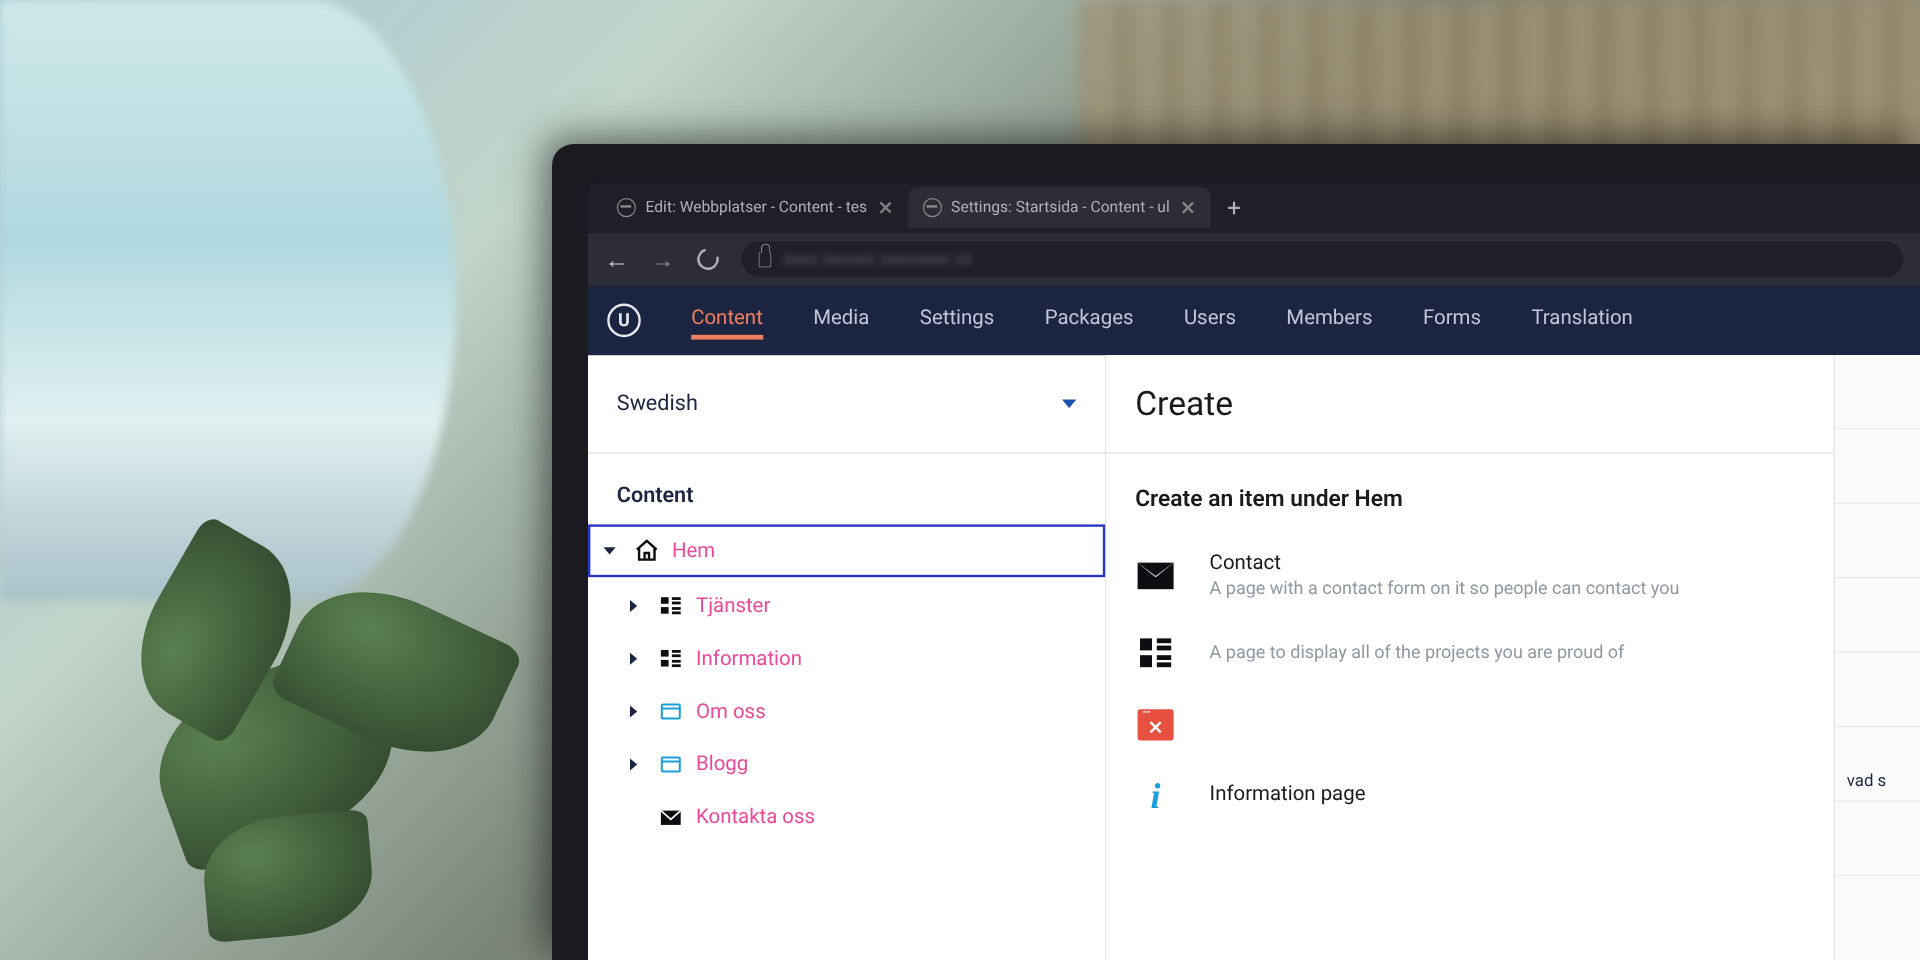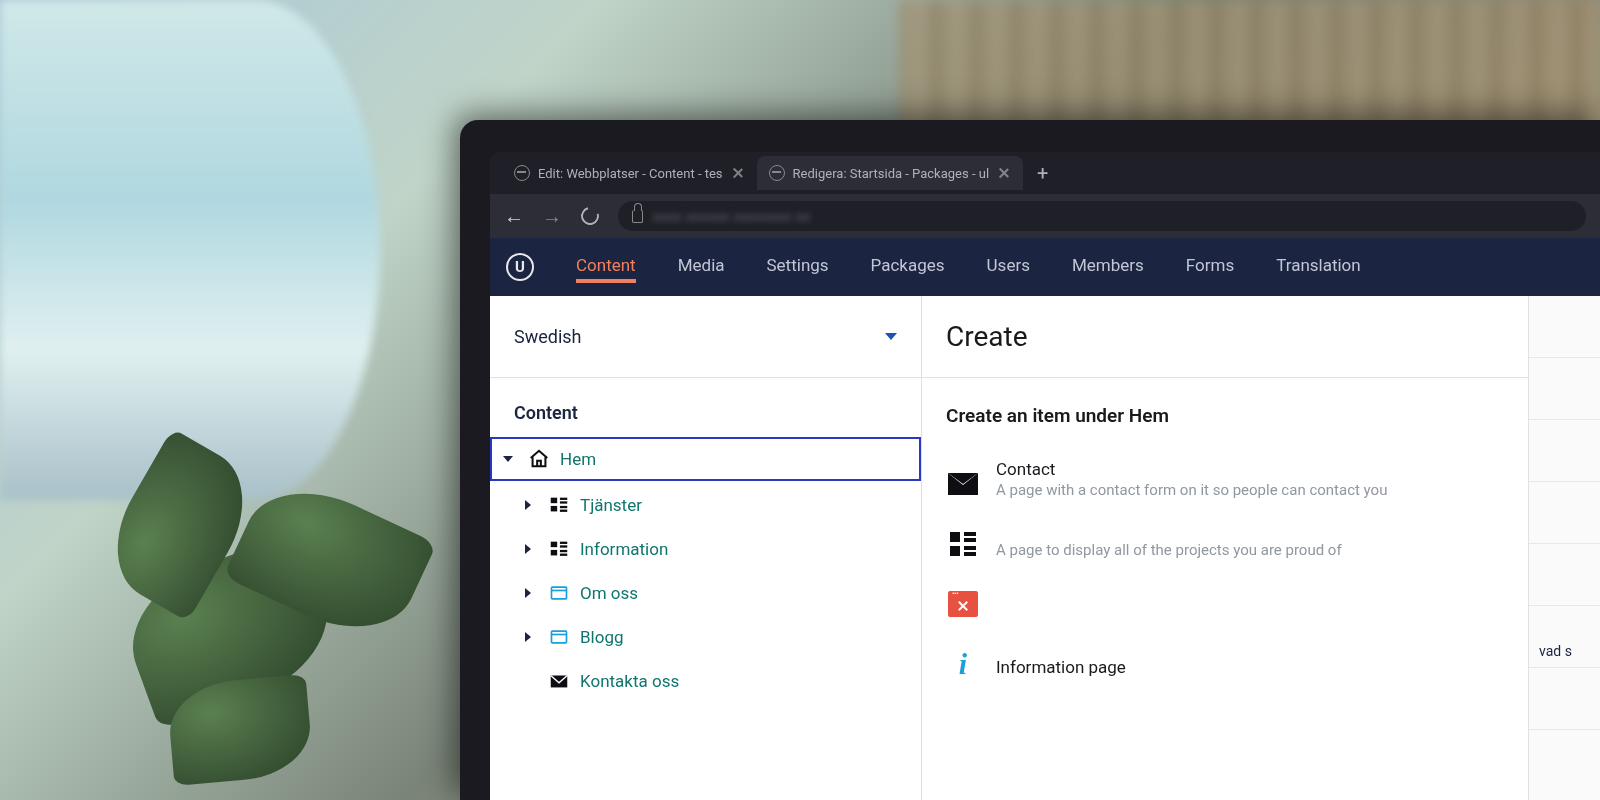--- a/index.html
+++ b/index.html
@@ -50,40 +50,40 @@
 
 
 .app-body { position: absolute; top: 144px; left: 0; right: 0; bottom: 0; background: #fff; display: flex; }
 .left-panel { width: 432px; border-right: 1px solid #e0e0e6; display: flex; flex-direction: column; }
 .lang-select { height: 82px; border-bottom: 1px solid #e0e0e6; display: flex; align-items: center; justify-content: space-between; padding: 0 24px; }
 .lang-label { color: #1b2440; font-size: 18px; }
 .caret-down { width: 0; height: 0; border-left: 6px solid transparent; border-right: 6px solid transparent; border-top: 7px solid #2050b0; }
 .panel-heading { padding: 24px 24px 14px; color: #1b2440; font-size: 18px; font-weight: 600; }
 
 .tree { padding: 0 0 8px 0; }
-.tree-row { display: flex; align-items: center; height: 44px; gap: 10px; color: #0f766e; font-size: 17px; padding-right: 12px; }
+.tree-row { display: flex; align-items: center; height: 44px; gap: 10px; color: #ec4899; font-size: 17px; padding-right: 12px; }
 .tree-row.selected { border: 2px solid #2838c0; margin: 0 0 2px 0; }
 .tree-toggle { width: 20px; display: flex; justify-content: center; }
 .toggle-open { width: 0; height: 0; border-left: 5px solid transparent; border-right: 5px solid transparent; border-top: 6px solid #1b2440; }
 .toggle-closed { width: 0; height: 0; border-top: 5px solid transparent; border-bottom: 5px solid transparent; border-left: 6px solid #1b2440; }
 .tree-icon { width: 22px; height: 22px; display: flex; align-items: center; justify-content: center; }
 .indent-0 { padding-left: 6px; }
 .indent-1 { padding-left: 28px; }
 
 
 .ic-home svg, .ic-grid svg, .ic-page svg, .ic-mail svg { width: 20px; height: 20px; }
 .ic-page rect { fill: none; stroke: #1a9fd8; stroke-width: 2; }
 .ic-page line { stroke: #1a9fd8; stroke-width: 2; }
 
 
 .main-panel { flex: 1; padding: 0; background: #fff; }
 .main-title { height: 82px; border-bottom: 1px solid #e0e0e6; display: flex; align-items: center; padding: 0 24px; color: #1a1a1e; font-size: 28px; font-weight: 400; }
 .sub-heading { padding: 26px 24px 18px; color: #1a1a1e; font-size: 19px; font-weight: 600; }
 .create-list { padding: 0 24px; }
-.create-item { display: flex; align-items: flex-end; gap: 16px; padding: 14px 0; }
+.create-item { display: flex; align-items: center; gap: 28px; padding: 14px 0; }
 .ci-icon { width: 34px; height: 30px; display: flex; align-items: center; justify-content: center; flex-shrink: 0; margin-top: 2px; }
 .ci-text { flex: 1; }
 .ci-title { color: #1a1a1e; font-size: 17px; margin-bottom: 2px; }
 .ci-desc { color: #9097a0; font-size: 15px; }
 
 
 .right-sliver { position: absolute; left: 1038px; top: 0; bottom: 0; width: 200px; background: #fafafb; border-left: 1px solid #e0e0e6; }
 .sliver-cell { height: 62px; border-bottom: 1px solid #e8e8ec; padding: 8px 10px; color: #1b2440; font-size: 14px; display: flex; align-items: flex-end; }
 
 
@@ -125,21 +125,21 @@
   <div class="screen">
 
     <div class="browser-tabs">
       <div class="tab">
         <span class="tab-favicon"></span>
         <span>Edit: Webbplatser - Content - tes</span>
         <span class="tab-close"></span>
       </div>
       <div class="tab active">
         <span class="tab-favicon"></span>
-        <span>Redigera: Startsida - Packages - ul</span>
+        <span>Settings: Startsida - Content - ul</span>
         <span class="tab-close"></span>
       </div>
       <div class="new-tab">+</div>
     </div>
 
     <div class="url-bar">
       <div class="nav-btn enabled">
           <span class="nav-arrow">←</span>
         </div>
       <div class="nav-btn">

